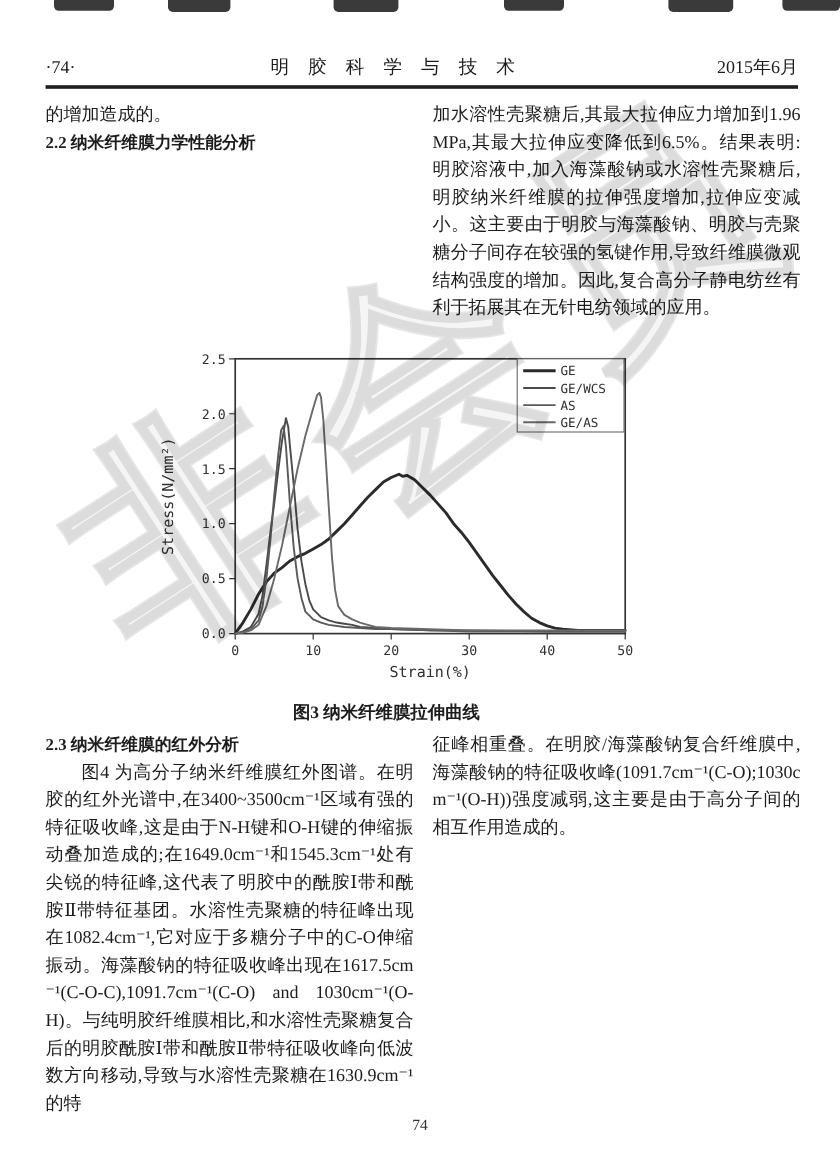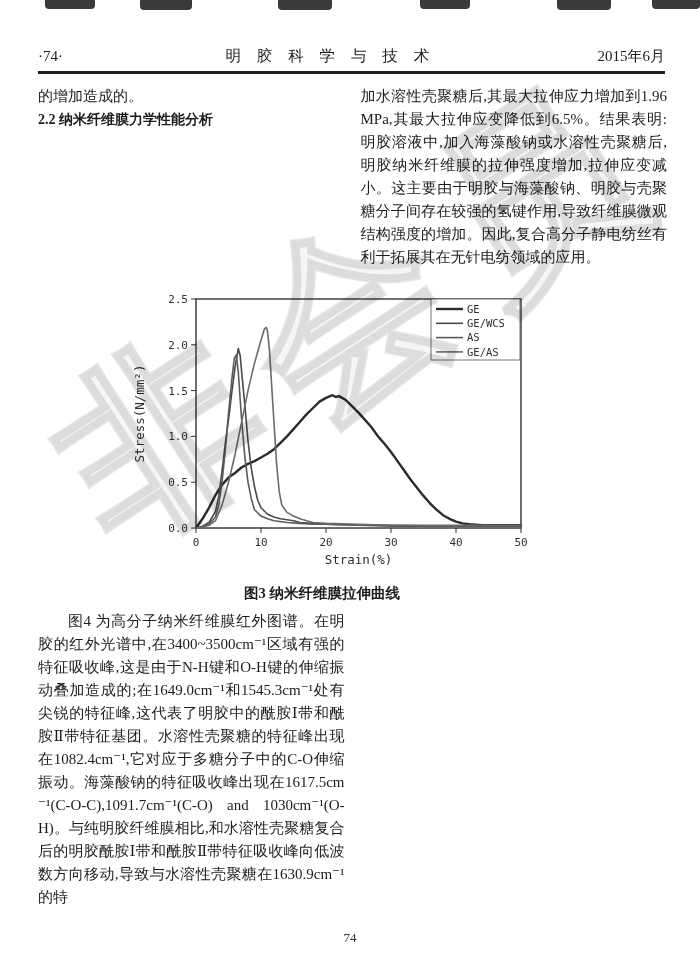--- a/index.html
+++ b/index.html
@@ -119,19 +119,21 @@
       <line x1="308" y1="65.9" x2="335" y2="65.9" stroke="#6a6a6a" stroke-width="1.6"></line>
       <text x="339" y="69.7" class="legend-text">GE/AS</text>
       <text x="230.5" y="278" text-anchor="middle" class="axis-label">Strain(%)</text>
       <text transform="translate(16,127.5) rotate(-90)" text-anchor="middle" class="axis-label">Stress(N/mm²)</text>
     </svg>
 </div>
 <div class="caption">图3  纳米纤维膜拉伸曲线</div>
 
 <div class="cols cols-bottom">
   <div class="col">
+      <h4>2.3  纳米纤维膜的红外分析</h4>
       <p class="indent">图4 为高分子纳米纤维膜红外图谱。在明胶的红外光谱中,在3400~3500cm⁻¹区域有强的特征吸收峰,这是由于N-H键和O-H键的伸缩振动叠加造成的;在1649.0cm⁻¹和1545.3cm⁻¹处有尖锐的特征峰,这代表了明胶中的酰胺Ⅰ带和酰胺Ⅱ带特征基团。水溶性壳聚糖的特征峰出现在1082.4cm⁻¹,它对应于多糖分子中的C-O伸缩振动。海藻酸钠的特征吸收峰出现在1617.5cm⁻¹(C-O-C),1091.7cm⁻¹(C-O) and 1030cm⁻¹(O-H)。与纯明胶纤维膜相比,和水溶性壳聚糖复合后的明胶酰胺Ⅰ带和酰胺Ⅱ带特征吸收峰向低波数方向移动,导致与水溶性壳聚糖在1630.9cm⁻¹的特</p>
     </div>
   <div class="col">
+      <p>征峰相重叠。在明胶/海藻酸钠复合纤维膜中,海藻酸钠的特征吸收峰(1091.7cm⁻¹(C-O);1030cm⁻¹(O-H))强度减弱,这主要是由于高分子间的相互作用造成的。</p>
     </div>
 </div>
 
 <div class="footer">74</div>
 
 </body></html>

